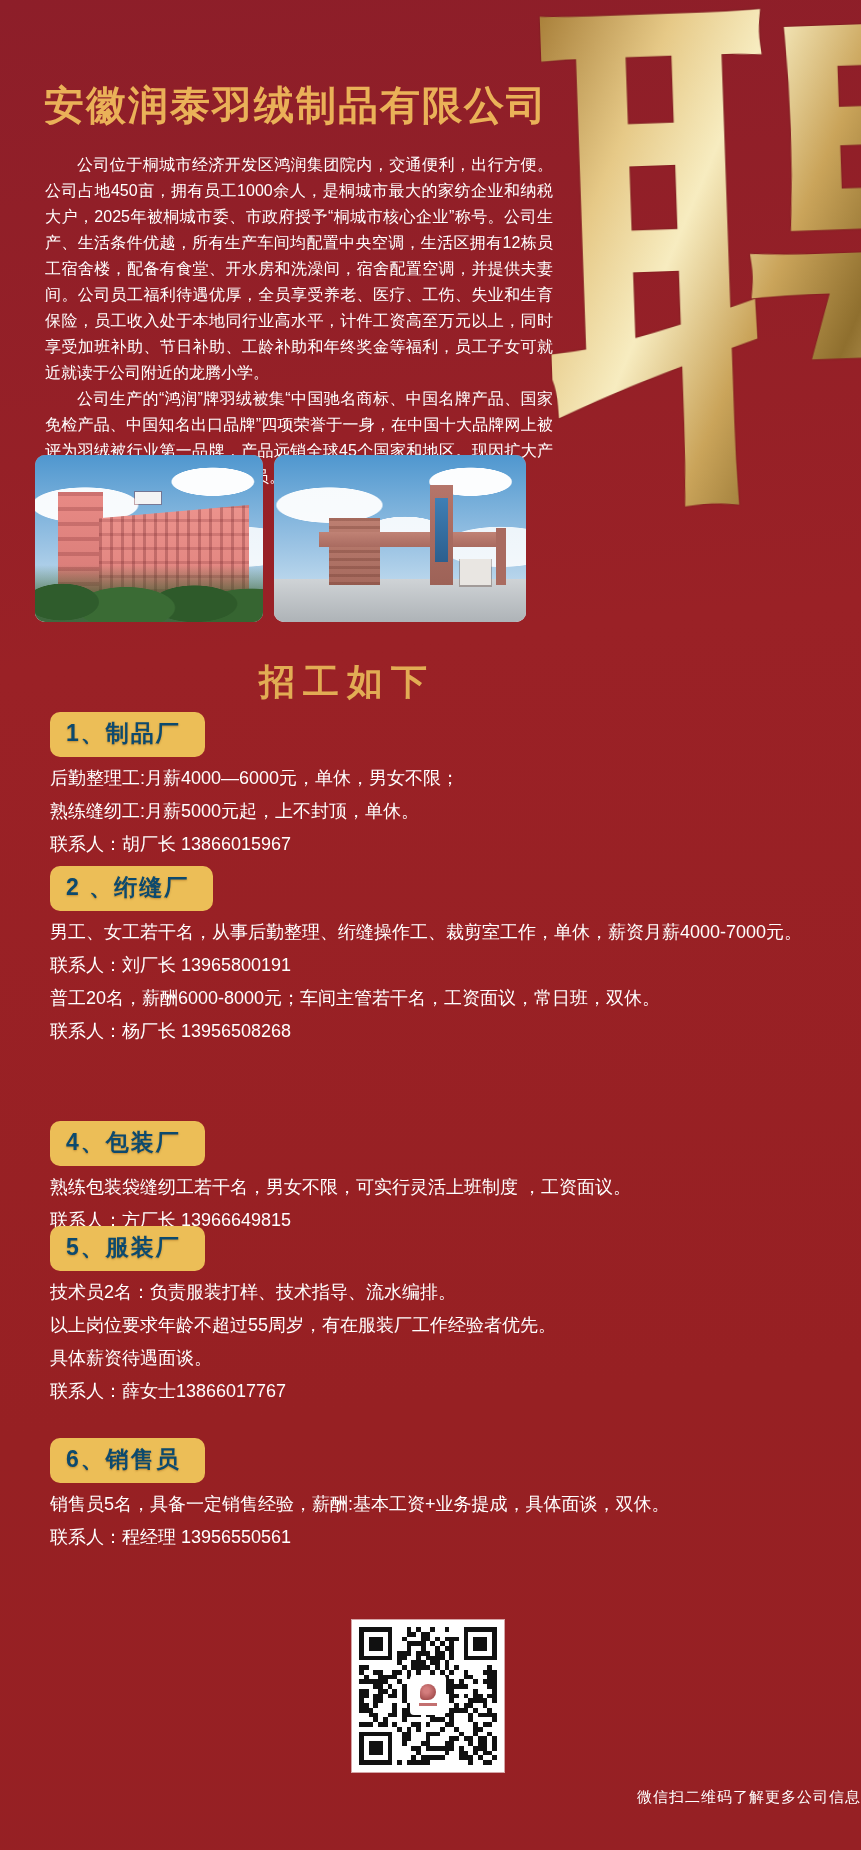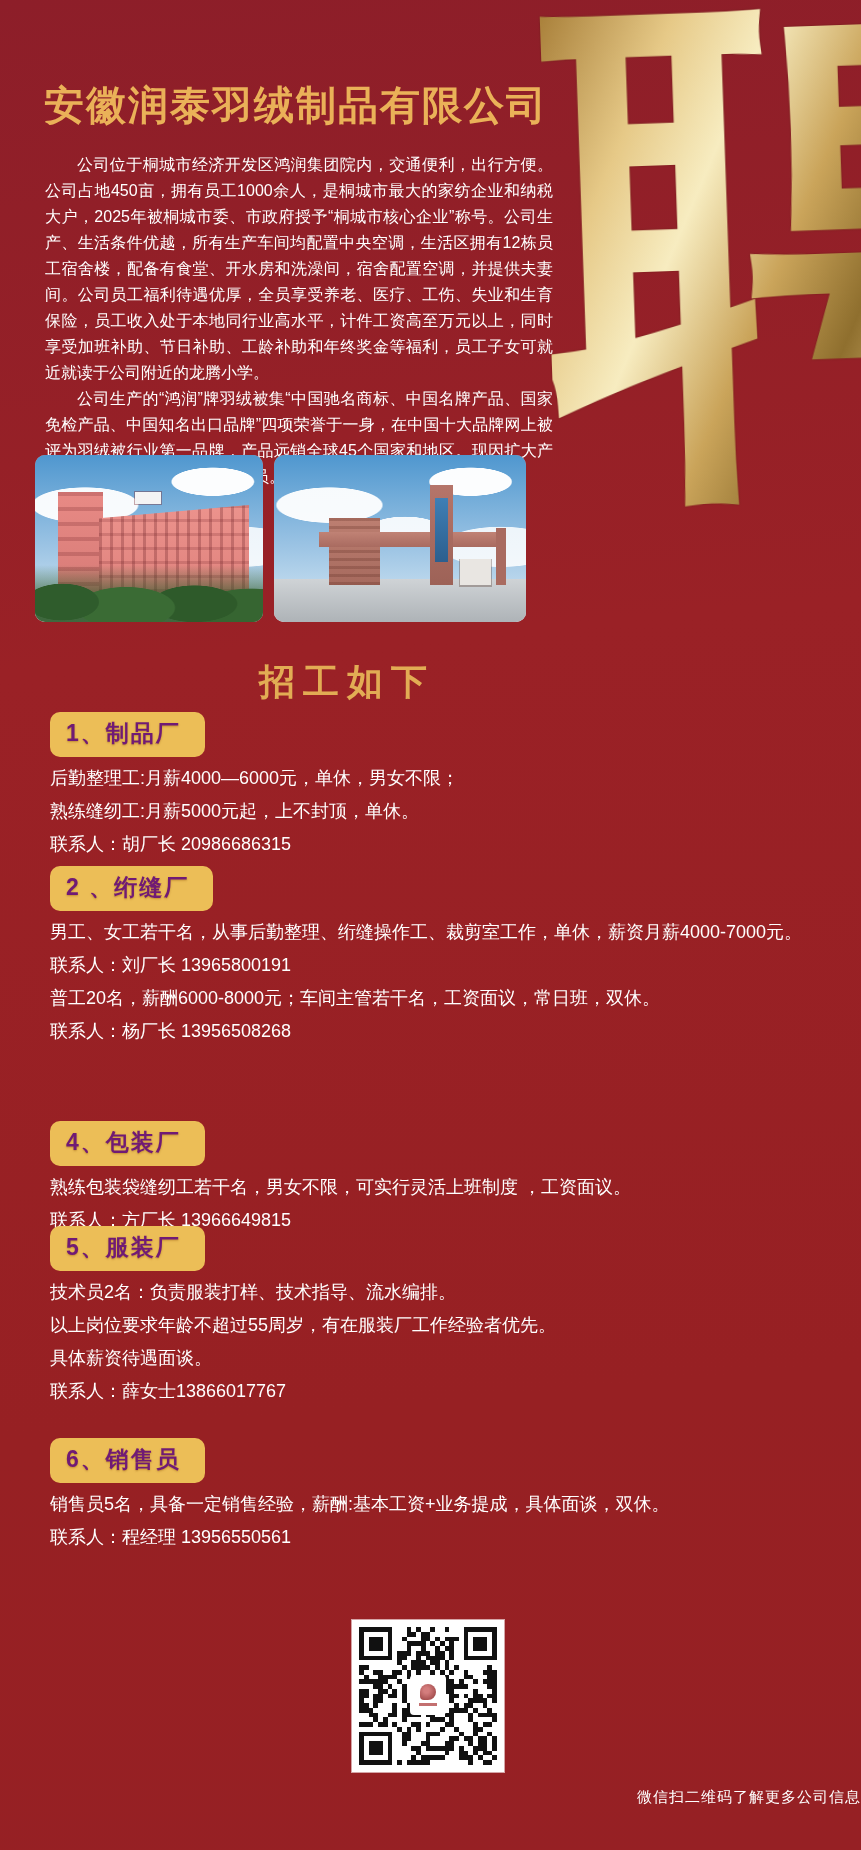--- a/index.html
+++ b/index.html
@@ -73,21 +73,21 @@
     background:linear-gradient(180deg,#3f7fb5,#2c5f8e);}
   .gate-post{position:absolute;left:88%;width:4%;top:44%;height:34%;background:#a96b60;}
   .guardhouse{position:absolute;left:74%;width:12%;top:62%;height:16%;background:#e9e6e2;
     box-shadow:0 1px 0 1px rgba(90,60,50,.35);}
   
   .recruit-heading{position:absolute;left:0;top:658px;width:694px;margin:0;text-align:center;
     font-size:36px;font-weight:bold;color:#e2ac54;letter-spacing:8px;}
   
   .section{position:absolute;left:50px;width:770px;color:#ffffff;}
   .badge{display:inline-block;background:#ecbe57;border-radius:10px;
-    padding:6px 24px 8px 16px;color:#701a75;font-weight:bold;font-size:23px;letter-spacing:2px;
+    padding:6px 24px 8px 16px;color:#0c4a6e;font-weight:bold;font-size:23px;letter-spacing:2px;
     text-shadow:0 1px 2px rgba(140,80,10,.45);margin:0 0 5px 0;}
   .line{font-size:18px;line-height:33px;}
   .s1{top:712px;} .s2{top:866px;} .s3{top:982px;} .s4{top:1105px;margin-top:16px;} .s5{top:1226px;} .s6{top:1438px;}
   
   .slogan{position:absolute;left:0;top:1548px;width:861px;margin:0;text-align:center;
     font-size:28px;font-weight:bold;color:#e2a84c;letter-spacing:1px;}
   
   .qr-box{position:absolute;left:352px;top:1620px;width:152px;height:152px;background:#ffffff;
     box-shadow:0 0 0 1px rgba(255,255,255,.6);}
   .qr-box svg{position:absolute;left:7px;top:7px;width:138px;height:138px;display:block;}
@@ -131,21 +131,21 @@
     <div class="gate-post"></div>
     <div class="guardhouse"></div>
   </div>
 
   <h2 class="recruit-heading">招工如下</h2>
 
   <div class="section s1">
     <div class="badge">1、制品厂</div>
     <div class="line">后勤整理工:月薪4000—6000元，单休，男女不限；</div>
     <div class="line">熟练缝纫工:月薪5000元起，上不封顶，单休。</div>
-    <div class="line">联系人：胡厂长 20986686315</div>
+    <div class="line">联系人：胡厂长 13866015967</div>
   </div>
 
   <div class="section s2">
     <div class="badge">2 、绗缝厂</div>
     <div class="line">男工、女工若干名，从事后勤整理、绗缝操作工、裁剪室工作，单休，薪资月薪4000-7000元。</div>
     <div class="line">联系人：刘厂长 13965800191</div>
   </div>
 
   <div class="section s3">
     <div class="line">普工20名，薪酬6000-8000元；车间主管若干名，工资面议，常日班，双休。</div>

